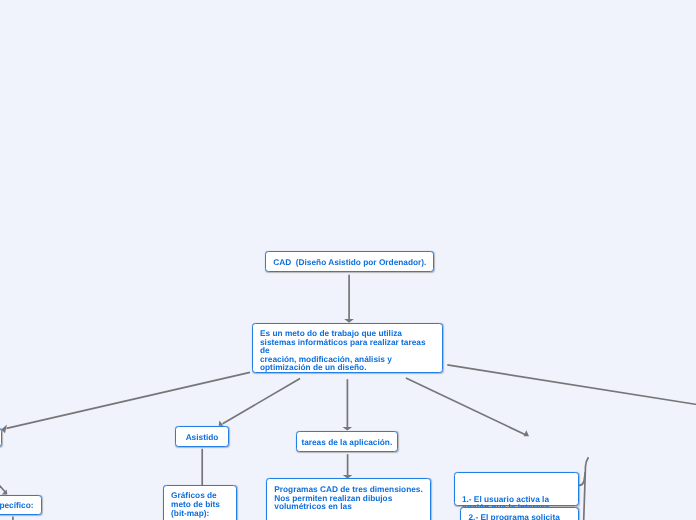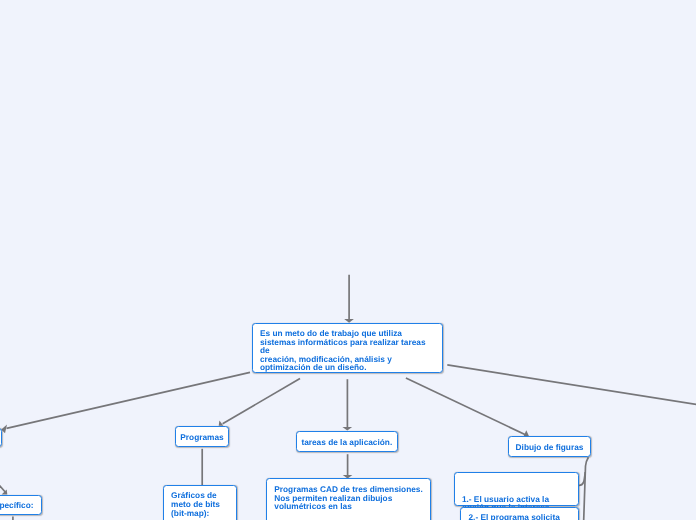--- a/index.html
+++ b/index.html
@@ -49,48 +49,48 @@
       <polygon points="344.2,319.1 353.9,319.1 349.1,322.8"></polygon>
       <polygon points="7.0,424.6 5.0,433.2 1.3,429.4"></polygon>
       <polygon points="219.4,420.6 218.7,425.8 223.4,425.8"></polygon>
       <polygon points="342.4,427.0 352.1,427.0 347.3,430.6"></polygon>
       <polygon points="526.3,430.2 523.6,436.3 529.0,436.3"></polygon>
       <polygon points="342.7,474.9 352.4,474.9 347.6,478.6"></polygon>
       <polygon points="6.7,489.4 1.6,494.6 7.3,494.6"></polygon>
     </g>
   </svg>
 
+  <div class="node" style="left:265px;top:251.2px;width:168.5px;height:20.8px;padding-top:1.5px;">
+    <span class="txt">CAD  (Diseño Asistido por Ordenador).</span>
+  </div>
 
   <div class="node" style="left:251.8px;top:322.8px;width:191.5px;height:50px;align-items:flex-start;padding-top:5.3px;">
     <span class="txt">Es un meto do de trabajo que utiliza
 sistemas informáticos para realizar tareas
 de
 creación, modificación, análisis y
 optimización de un diseño.</span>
   </div>
 
   <div class="node" style="left:-30px;top:494.8px;width:71.7px;height:19.8px;justify-content:flex-end;padding-top:1px;">
     <span class="txt">pecífico:</span>
   </div>
 
   <div class="node" style="left:-60px;top:428.3px;width:62px;height:18.7px;justify-content:flex-end;">
     <span class="txt"></span>
   </div>
 
   <div class="node" style="left:175px;top:425.9px;width:54px;height:21.3px;justify-content:center;padding-top:0.8px;">
-    <span class="txt">Programas</span>
+    <span class="txt">Asistido</span>
   </div>
 
   <div class="node" style="left:295.8px;top:430.9px;width:102px;height:20.7px;justify-content:center;padding-top:1.4px;">
     <span class="txt">tareas de la aplicación.</span>
   </div>
 
-  <div class="node" style="left:507.6px;top:436.2px;width:83.8px;height:20.6px;justify-content:center;padding-top:1.2px;">
-    <span class="txt">Dibujo de figuras</span>
-  </div>
 
   <div class="node" style="left:162.9px;top:484.9px;width:74.2px;height:44px;align-items:flex-start;padding-top:5.6px;">
     <span class="txt">Gráficos de
 meto de bits
 (bit-map):</span>
   </div>
 
   <div class="node" style="left:266.1px;top:478.1px;width:164.6px;height:46px;align-items:flex-start;padding-top:6px;">
     <span class="txt">Programas CAD de tres dimensiones.
 Nos permiten realizan dibujos

